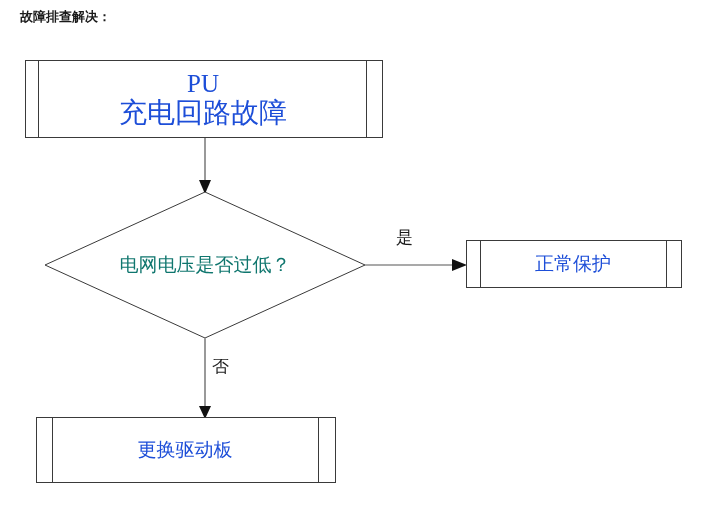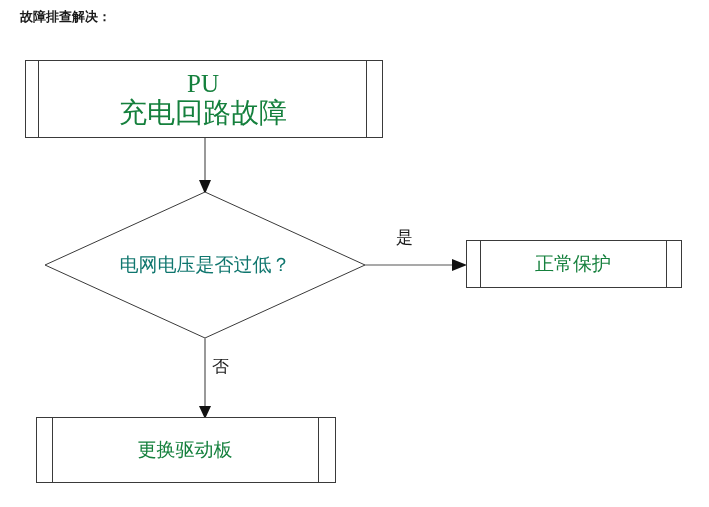--- a/index.html
+++ b/index.html
@@ -50,21 +50,21 @@
     position: absolute;
     left: 16px;
     right: 18px;
     top: 0;
     bottom: 0;
     display: flex;
     flex-direction: column;
     align-items: center;
     justify-content: center;
     text-align: center;
-    color: #15803d;
+    color: #1d4ed8;
     line-height: 1.18;
     white-space: nowrap;
   }
 
   
   #box-fault {
     left: 25px;
     top: 60px;
     width: 358px;
     height: 78px;

